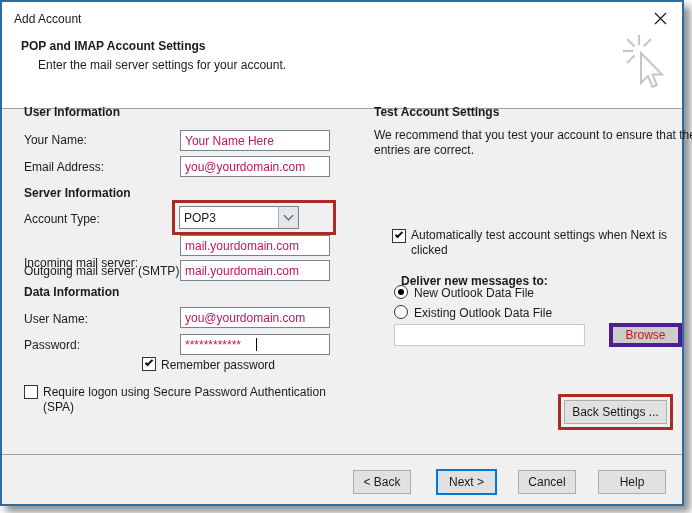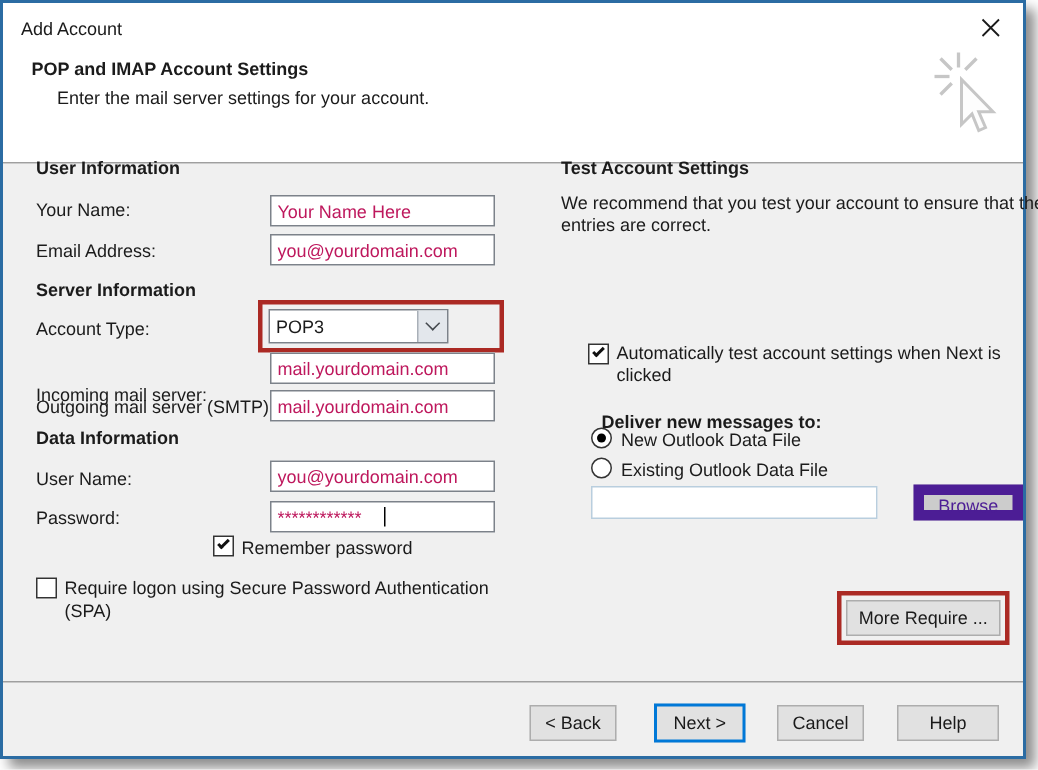--- a/index.html
+++ b/index.html
@@ -51,21 +51,21 @@
   .radio { position:absolute; width:14px; height:14px; border:1px solid #333; border-radius:50%; background:#fff; }
   .radio .dot { position:absolute; left:3px; top:3px; width:6px; height:6px; border-radius:50%; background:#000; display:none; }
   .radio.on .dot { display:block; }
 
   
   .btn {
     position:absolute; height:24px; background:#e1e1e1; border:1px solid #adadad;
     font-family:"Liberation Sans", sans-serif; font-size:12px; color:#1a1a1a; cursor:pointer;
   }
   .btn.default { border:2px solid #0078d7; }
-  .btn.disabled { background:#cccccc; border:7px solid #4c1d95; color:#4c1d95; cursor:default; }
+  .btn.disabled { background:#cccccc; border:4px solid #4c1d95; color:#b91c1c; cursor:default; }
 
   
   .footer { position:absolute; left:0; bottom:0; width:100%; height:50px; background:#f0f0f0; border-top:1px solid #9f9f9f; }
 </style>
 </head>
 <body>
 
 <div class="page">
   <div class="dialog">
 
@@ -147,21 +147,21 @@
         <span class="dot"></span>
       </span>
     <label class="lbl" style="left:412px; top:284px;">New Outlook Data File</label>
 
     <span class="radio" style="left:392px; top:303px;"></span>
     <label class="lbl" style="left:412px; top:304px;">Existing Outlook Data File</label>
 
     <input class="tbox disabled" style="left: 392px; top: 322px; width: 191px; height: 22px;" disabled="" value="">
     <button class="btn disabled" style="left:607px; top:321px; width:73px;" disabled="">Browse</button>
 
-    <button class="btn" style="left:562px; top:398px; width:103px;">More Require ...</button>
+    <button class="btn" style="left:562px; top:398px; width:103px;">Back Settings ...</button>
     <div class="red-rect" style="left:556px; top:392px; width:115px; height:36px;"></div>
 
     <div class="footer">
       <button class="btn" style="left:351px; top:15px; width:58px;">&lt; Back</button>
       <button class="btn default" style="left:434px; top:14px; width:61px; height:26px;">Next &gt;</button>
       <button class="btn" style="left:516px; top:15px; width:58px;">Cancel</button>
       <button class="btn" style="left:596px; top:15px; width:68px;">Help</button>
     </div>
 
   </div>

